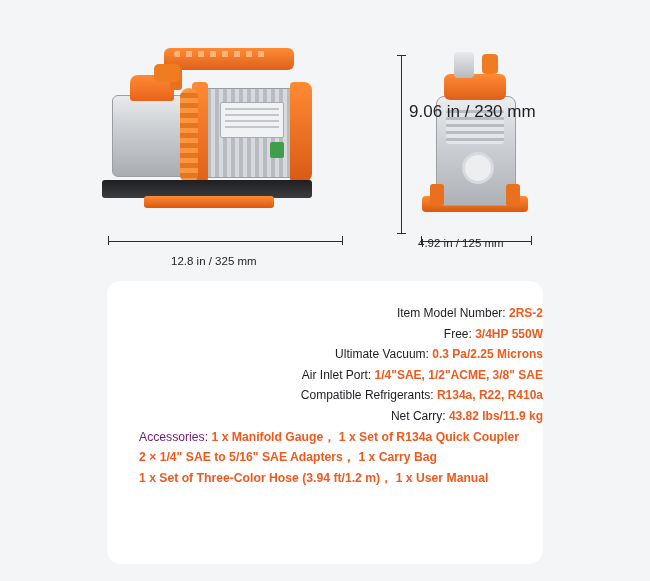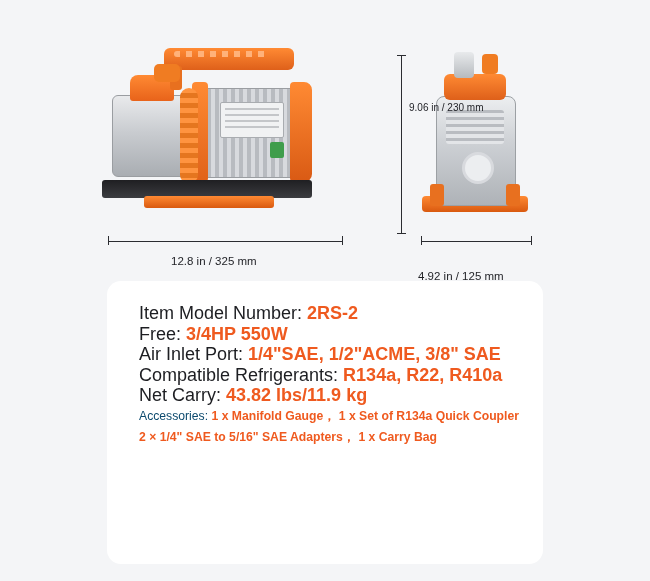--- a/index.html
+++ b/index.html
@@ -278,60 +278,61 @@
 
   .dim-label {
     position: absolute;
     font-size: 11.5px;
     color: #1e1f24;
     white-space: nowrap;
     text-align: right;
   }
   .dim-label-v {
     position: absolute;
-    font-size: 10px;
+    font-size: 17px;
     color: #1e1f24;
     white-space: nowrap;
   }
 
   
   .spec-card {
     position: absolute;
     left: 107px;
     top: 281px;
     width: 436px;
     height: 283px;
     background: #ffffff;
     border-radius: 14px;
   }
   .spec-inner {
     padding: 22px 0 0 32px;
   }
   .spec-row {
-    font-size: 18px;
+    font-size: 12px;
     color: #1d1e22;
     line-height: 20.6px;
     white-space: nowrap;
+    text-align: right;
   }
   .spec-label {
     color: #1d1e22;
   }
   .spec-val {
     color: #ef5a1f;
     font-weight: bold;
   }
   .acc-line {
     font-size: 12.2px;
     line-height: 20.6px;
     color: #ef5a1f;
     font-weight: bold;
     white-space: nowrap;
   }
   .acc-line .lbl {
-    color: #0c4a6e;
+    color: #701a75;
     font-weight: normal;
   }
 </style>
 </head>
 <body>
 
 <div class="page">
 
   <div class="images">
 
@@ -369,49 +370,54 @@
     <div class="dim-label" style="left:171px; top:255px;">12.8 in / 325 mm</div>
 
     <div class="vline" style="left:401px; top:55px; height:178px;"></div>
     <div class="tick tick-h" style="left:397px; top:55px;"></div>
     <div class="tick tick-h" style="left:397px; top:233px;"></div>
     <div class="dim-label-v" style="left:409px; top:102px;">9.06 in / 230 mm</div>
 
     <div class="hline" style="left:421px; top:241px; width:110px;"></div>
     <div class="tick tick-v" style="left:421px; top:236px;"></div>
     <div class="tick tick-v" style="left:531px; top:236px;"></div>
-    <div class="dim-label" style="left:418px; top:270px;">4.92 in / 125 mm</div>
+    <div class="dim-label" style="left:418px; top:237px;">4.92 in / 125 mm</div>
   </div>
 
   <div class="spec-card">
     <div class="spec-inner">
 
       <div class="spec-row">
         <span class="spec-label">Item Model Number:</span>
         <span class="spec-val">2RS-2</span>
       </div>
       <div class="spec-row">
         <span class="spec-label">Free:</span>
         <span class="spec-val">3/4HP 550W</span>
+      </div>
+      <div class="spec-row">
+        <span class="spec-label">Ultimate Vacuum:</span>
+        <span class="spec-val">0.3 Pa/2.25 Microns</span>
       </div>
       <div class="spec-row">
         <span class="spec-label">Air Inlet Port:</span>
         <span class="spec-val">1/4"SAE, 1/2"ACME, 3/8" SAE</span>
       </div>
       <div class="spec-row">
         <span class="spec-label">Compatible Refrigerants:</span>
         <span class="spec-val">R134a, R22, R410a</span>
       </div>
       <div class="spec-row">
         <span class="spec-label">Net Carry:</span>
         <span class="spec-val">43.82 lbs/11.9 kg</span>
       </div>
 
       <div class="acc-line">
         <span class="lbl">Accessories:</span>
         <span>1 x Manifold Gauge，  1 x Set of R134a Quick Coupler</span>
       </div>
       <div class="acc-line">2 × 1/4" SAE to 5/16" SAE Adapters，  1 x Carry Bag</div>
+      <div class="acc-line">1 x Set of Three-Color Hose (3.94 ft/1.2 m)，  1 x User Manual</div>
 
     </div>
   </div>
 
 </div>
 
 </body></html>

